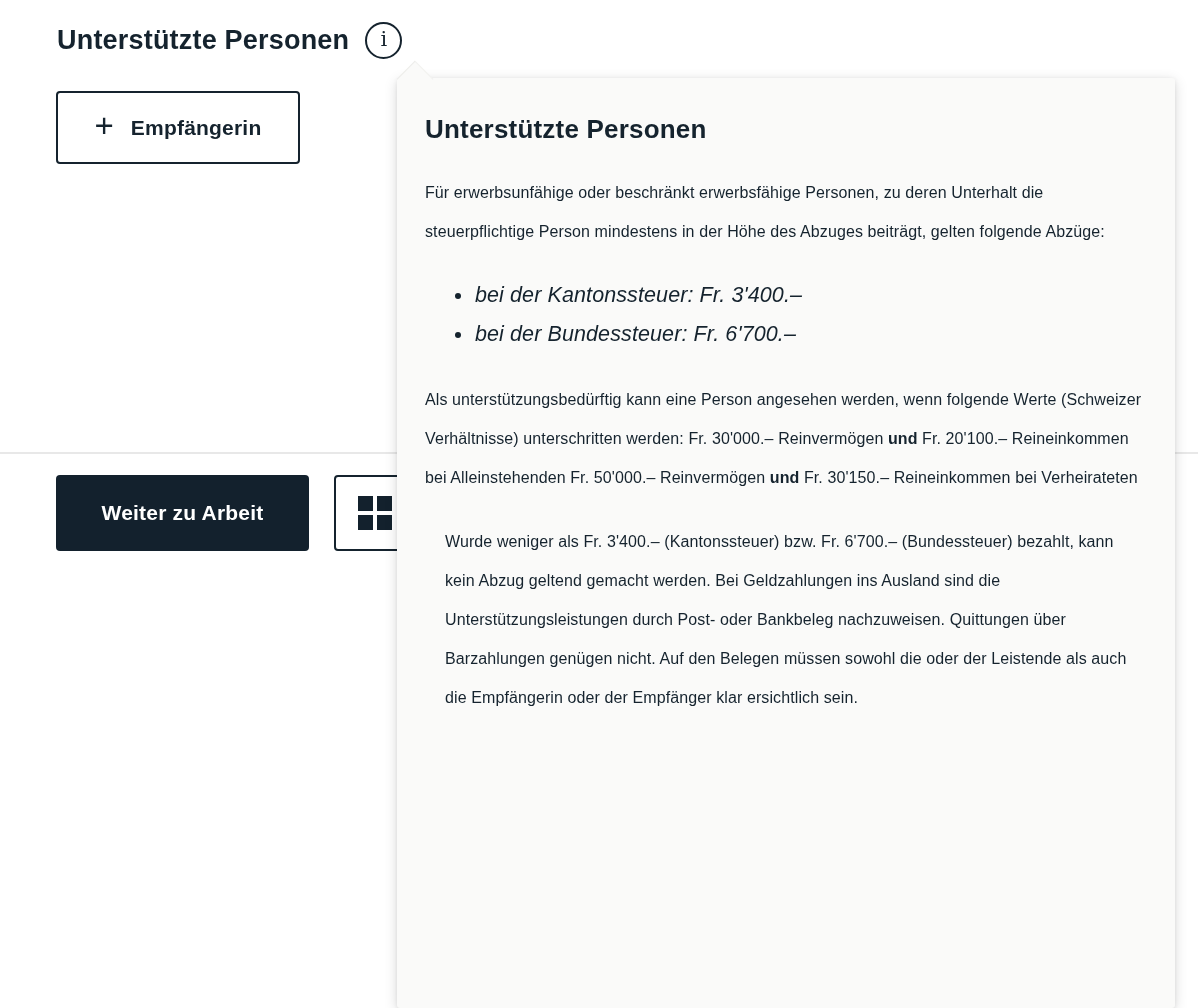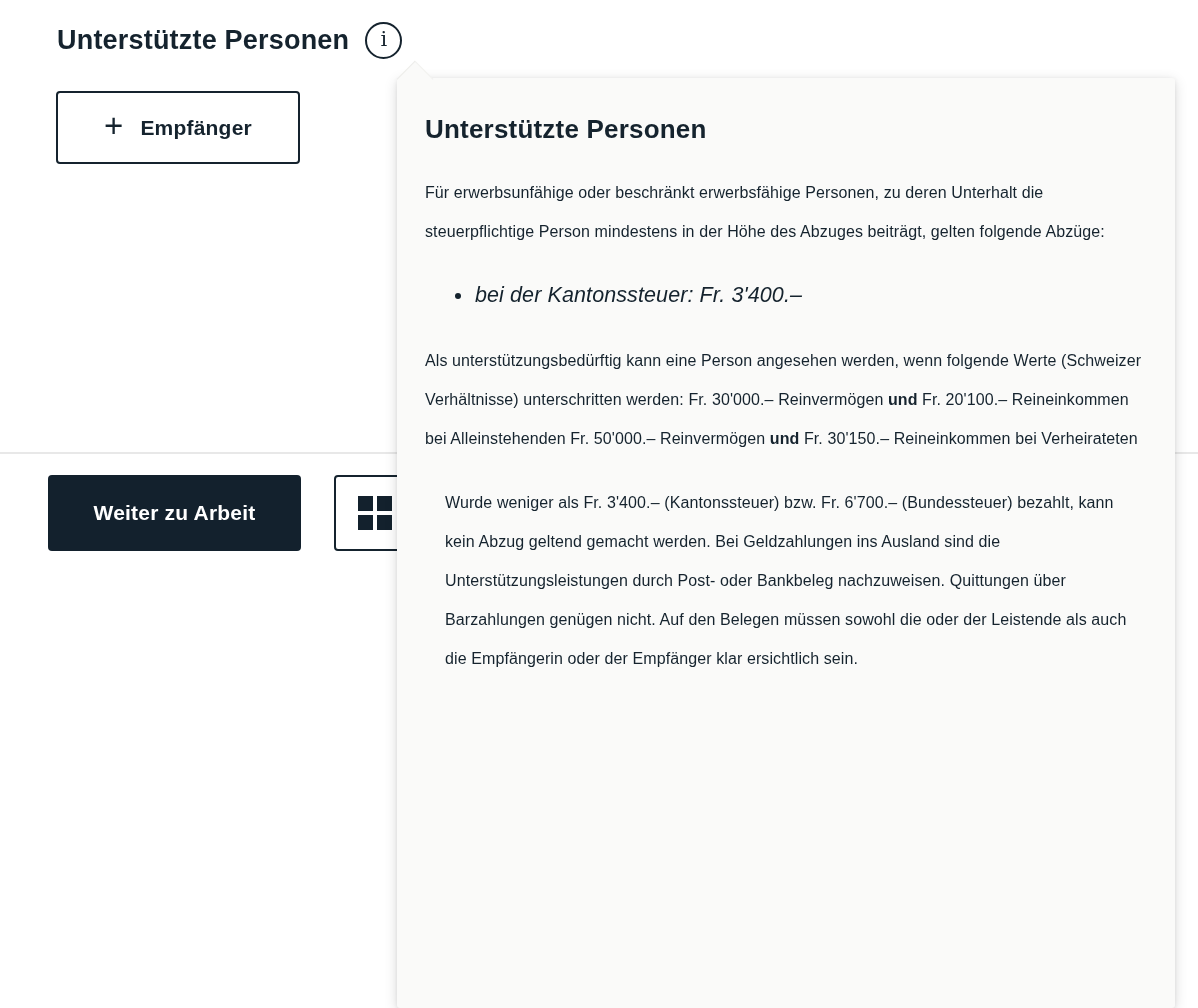--- a/index.html
+++ b/index.html
@@ -49,21 +49,21 @@
   }
 
   
   .divider {
     position: absolute; left: 0; top: 452px;
     width: 1198px; height: 2px; background: #e8e8e8;
   }
 
   
   .next-btn {
-    position: absolute; left: 48px; top: 475px;
+    position: absolute; left: 56px; top: 475px;
     width: 253px; height: 76px;
     background: #13212d; color: #ffffff;
     border: none; border-radius: 4px;
     font-family: "Liberation Sans", sans-serif;
     font-size: 21px; font-weight: bold; letter-spacing: 0.2px;
     cursor: pointer;
   }
   .overview-btn {
     position: absolute; left: 334px; top: 475px;
     width: 130px; height: 76px;
@@ -129,21 +129,21 @@
 
   <div class="page-header">
     <h1 class="page-title">Unterstützte Personen</h1>
     <button class="info-btn" aria-label="Info">
       <span>i</span>
     </button>
   </div>
 
   <button class="add-btn">
     <span class="plus">+</span>
-    <span class="add-label">Empfänger</span>
+    <span class="add-label">Empfängerin</span>
   </button>
 
   <div class="divider"></div>
 
   <button class="next-btn">Weiter zu Arbeit</button>
 
   <button class="overview-btn">
     <span class="grid-icon">
       <i></i>
         <i></i>
@@ -151,18 +151,19 @@
         <i></i>
     </span>
   </button>
 
   <aside class="tooltip">
     <div class="caret"></div>
     <h2>Unterstützte Personen</h2>
     <p>Für erwerbsunfähige oder beschränkt erwerbsfähige Personen, zu deren Unterhalt die steuerpflichtige Person mindestens in der Höhe des Abzuges beiträgt, gelten folgende Abzüge:</p>
     <ul>
       <li>bei der Kantonssteuer: Fr. 3'400.–</li>
+      <li>bei der Bundessteuer: Fr. 6'700.–</li>
     </ul>
     <p><span>Als unterstützungsbedürftig kann eine Person angesehen werden, wenn folgende Werte (Schweizer Verhältnisse) unterschritten werden: Fr. 30'000.– Reinvermögen </span><b>und</b><span> Fr. 20'100.– Reineinkommen bei Alleinstehenden Fr. 50'000.– Reinvermögen </span><b>und</b><span> Fr. 30'150.– Reineinkommen bei Verheirateten</span></p>
     <p>Wurde weniger als Fr. 3'400.– (Kantonssteuer) bzw. Fr. 6'700.– (Bundessteuer) bezahlt, kann kein Abzug geltend gemacht werden. Bei Geldzahlungen ins Ausland sind die Unterstützungsleistungen durch Post- oder Bankbeleg nachzuweisen. Quittungen über Barzahlungen genügen nicht. Auf den Belegen müssen sowohl die oder der Leistende als auch die Empfängerin oder der Empfänger klar ersichtlich sein.</p>
   </aside>
 
 </div>
 
 </body></html>

